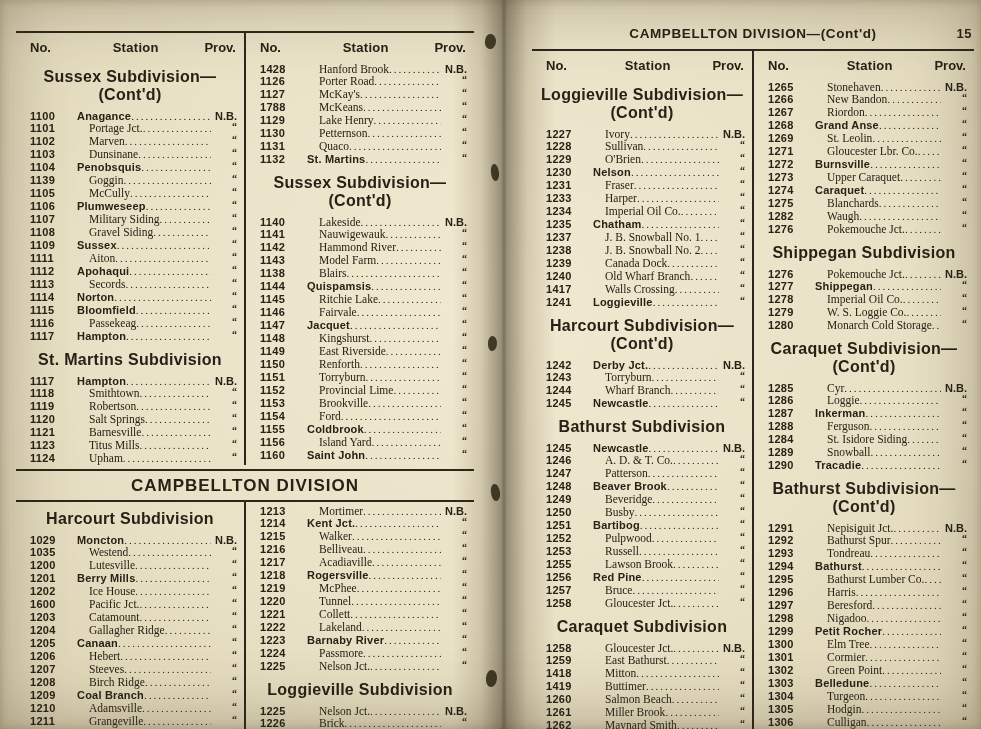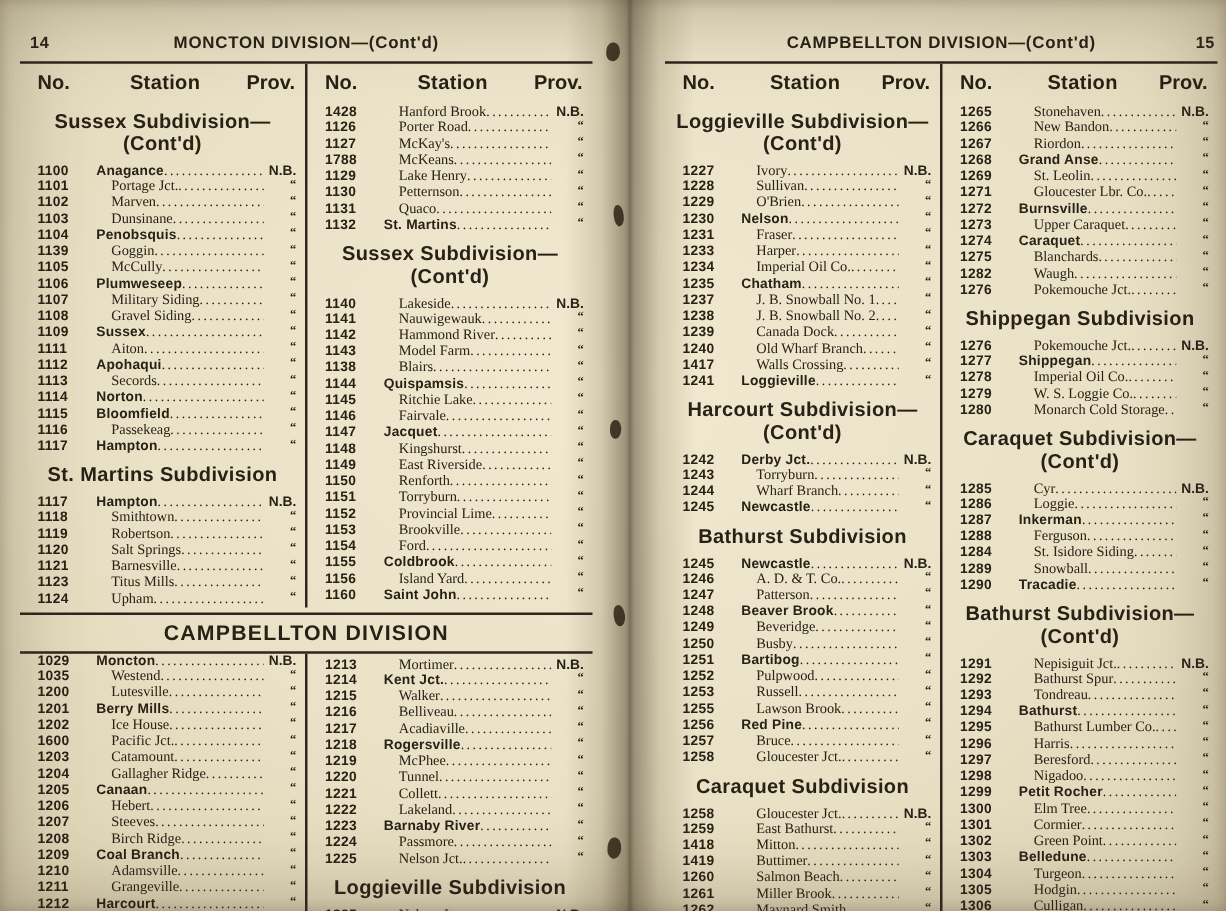--- a/index.html
+++ b/index.html
@@ -33,21 +33,21 @@
   .ptitle{position:absolute;left:0;right:0;text-align:center;font-size:13.5px;letter-spacing:.6px;}
   .pagenum{position:absolute;top:0;font-size:13px;letter-spacing:.5px;}
   .pn-left{left:8px;} .pn-right{right:2px;}
   .header-rule{border-top:2px solid #2c261c;margin-top:5px;}
 
   .tbl{display:flex;align-items:stretch;}
   .tcol{flex:1;min-width:0;padding:0 2px;}
   .tcol.second{border-left:2px solid #2c261c;}
 
   .col-head{display:flex;align-items:baseline;font-family:"Liberation Sans",sans-serif;
-    font-weight:bold;font-size:16px;padding:7px 6px 5px 12px;}
+    font-weight:bold;font-size:13px;padding:7px 6px 5px 12px;}
   .ch-no{width:37px;flex:none;}
   .ch-st{flex:1;text-align:center;letter-spacing:.3px;}
   .ch-pr{flex:none;}
 
   .sec-head{font-family:"Liberation Sans",sans-serif;font-weight:bold;font-size:16px;
     text-align:center;margin:8px 0 6px;letter-spacing:.3px;}
   .sec-gap{height:3px;}
 
   .row{display:flex;align-items:baseline;font-size:11.5px;line-height:12px;
     padding-left:12px;padding-right:5px;}
@@ -72,24 +72,20 @@
 
 <div class="spread">
   <div class="gutter"></div>
   <div class="bind-mark bm0"></div>
   <div class="bind-mark bm1"></div>
   <div class="bind-mark bm2"></div>
   <div class="bind-mark bm3"></div>
   <div class="bind-mark bm4"></div>
 
   <div class="page" id="page-0">
-    <div class="page-header">
-      <span class="pagenum pn-left">14</span>
-      <span class="ptitle">MONCTON DIVISION—(Cont'd)</span>
-    </div>
     <div class="header-rule"></div>
     <div class="page-body">
         <div class="tbl">
           <div class="tcol">
             <div class="col-head">
               <span class="ch-no">No.</span>
               <span class="ch-st">Station</span>
               <span class="ch-pr">Prov.</span>
             </div>
             <div class="sec-head">Sussex Subdivision—(Cont'd)</div>
@@ -413,20 +409,21 @@
               <span class="no">1160</span>
               <span class="st b">Saint John</span>
               <span class="dots"></span>
               <span class="prov ditto">“</span>
             </div>
           </div>
         </div>
         <div class="division-title">CAMPBELLTON DIVISION</div>
         <div class="tbl">
           <div class="tcol">
+            <div class="sec-head">Harcourt Subdivision</div>
             <div class="row">
               <span class="no">1029</span>
               <span class="st b">Moncton</span>
               <span class="dots"></span>
               <span class="prov nb">N.B.</span>
             </div>
             <div class="row">
               <span class="no">1035</span>
               <span class="st sub">Westend</span>
               <span class="dots"></span>

